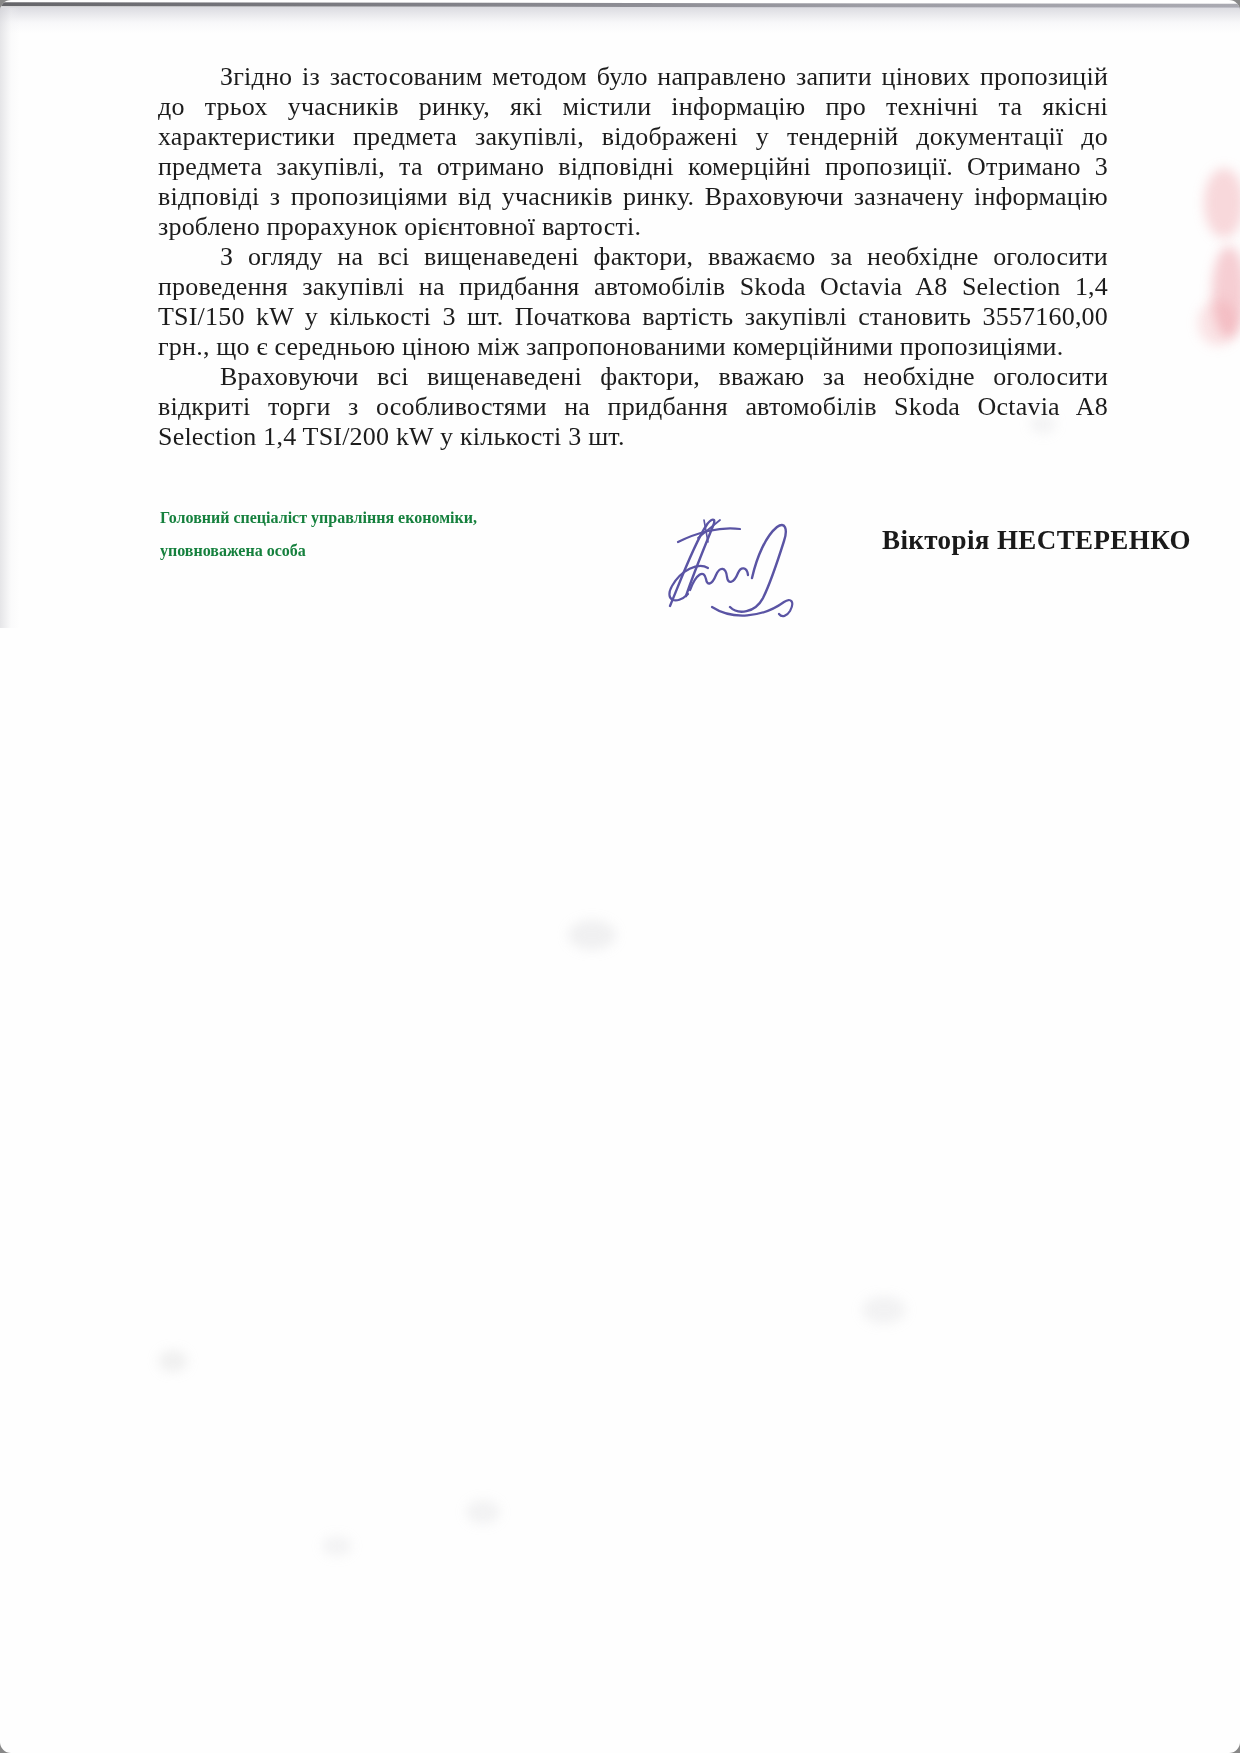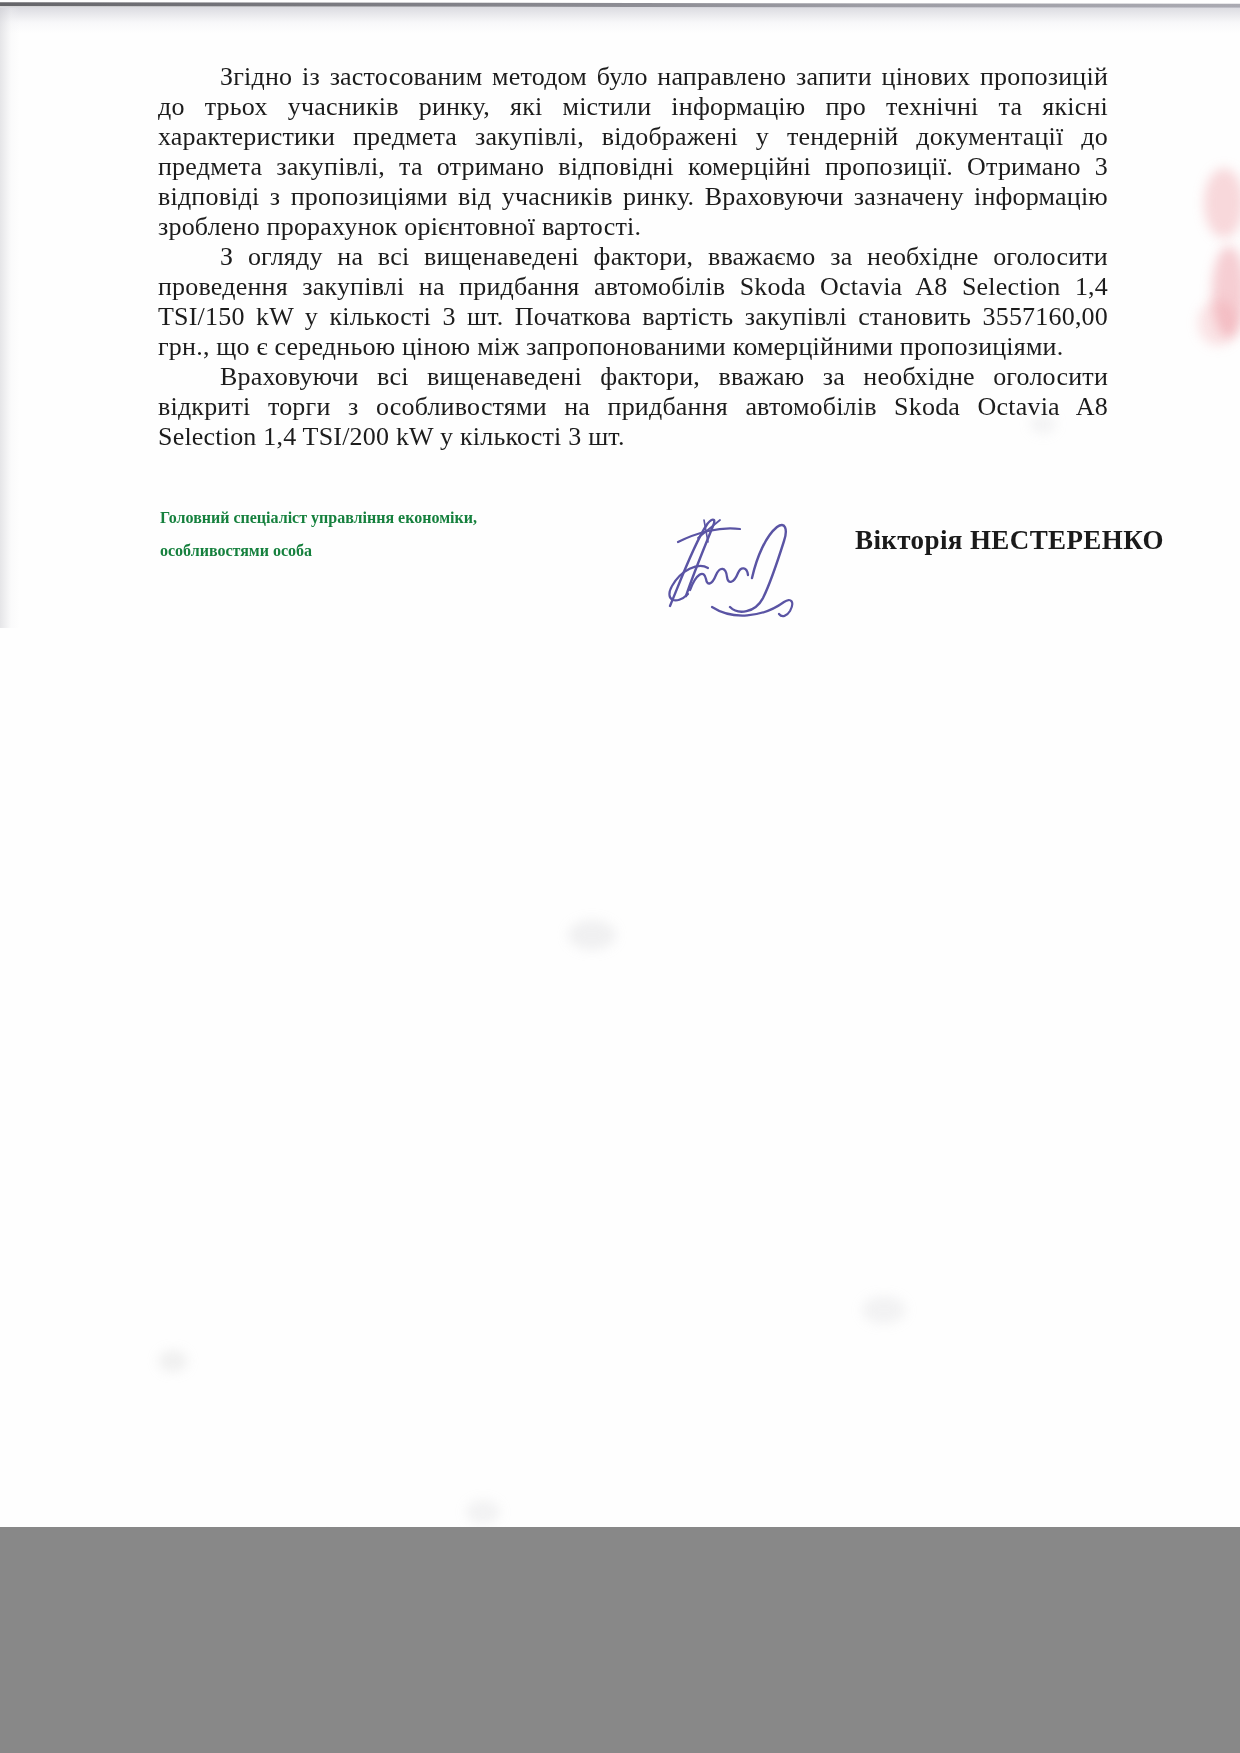--- a/index.html
+++ b/index.html
@@ -1,23 +1,24 @@
 <!DOCTYPE html>
 <html><head>
 <meta charset="utf-8">
 <style>
   html,body{margin:0;padding:0;background:#888;}
   .page{
     position:relative;
-    width:1240px;height:1527px;
+    width:1240px;height:1753px;
     margin:0 auto;
     background:#fefefe;
     overflow:hidden;
     font-family:"Liberation Serif", serif;
     color:#1c1c1c;
+    border-radius:11px;
   }
   
   .scan-top-line{
     position:absolute;left:0;top:3px;width:100%;height:4px;
     background:linear-gradient(90deg,#4a4a4f 0%,#6a6a72 35%,#8b8b94 70%,#9b9ba4 100%);
     opacity:.85;
     transform:rotate(.08deg);
   }
   .scan-top-band{
     position:absolute;left:0;top:7px;width:100%;height:26px;
@@ -45,21 +46,21 @@
     letter-spacing:.2px;
   }
   .content p{margin:0;text-indent:62px;}
   
   .sig-title{
     position:absolute;left:160px;top:501px;width:560px;
     font-size:16px;line-height:33px;font-weight:bold;
     color:#15803d;
   }
   .sig-name{
-    position:absolute;left:855px;top:525px;
+    position:absolute;left:882px;top:525px;
     font-size:27px;font-weight:bold;color:#1a1a1a;
     letter-spacing:.4px;white-space:nowrap;
   }
   .sig-ink{
     position:absolute;left:648px;top:508px;width:170px;height:115px;
   }
 </style>
 </head>
 <body>
 
@@ -79,21 +80,21 @@
   <div class="smudge grey6"></div>
 
   <div class="content">
     <p>Згідно із застосованим методом було направлено запити цінових пропозицій до трьох учасників ринку, які містили інформацію про технічні та якісні характеристики предмета закупівлі, відображені у тендерній документації до предмета закупівлі, та отримано відповідні комерційні пропозиції. Отримано 3 відповіді з пропозиціями від учасників ринку. Враховуючи зазначену інформацію зроблено прорахунок орієнтовної вартості.</p>
     <p>З огляду на всі вищенаведені фактори, вважаємо за необхідне оголосити проведення закупівлі на придбання автомобілів Skoda Octavia A8 Selection 1,4 TSI/150 kW у кількості 3 шт. Початкова вартість закупівлі становить 3557160,00 грн., що є середньою ціною між запропонованими комерційними пропозиціями.</p>
     <p>Враховуючи всі вищенаведені фактори, вважаю за необхідне оголосити відкриті торги з особливостями на придбання автомобілів Skoda Octavia A8 Selection 1,4 TSI/200 kW у кількості 3 шт.</p>
   </div>
 
   <div class="sig-title">
     <div>Головний спеціаліст управління економіки,</div>
-    <div>особливостями особа</div>
+    <div>уповноважена особа</div>
   </div>
 
   <svg class="sig-ink" viewBox="0 0 170 115">
     <g fill="none" stroke="#5a54a4" stroke-linecap="round">
 
       <path stroke-width="2.4" d="M 22 98 C 32 74, 46 36, 58 18 C 63 10, 69 9, 65 18 C 57 38, 46 64, 38 88"></path>
 
       <path stroke-width="2.2" d="M 40 86 C 28 98, 16 92, 24 78 C 33 62, 50 54, 60 60"></path>
 
       <path stroke-width="2.2" d="M 30 34 C 48 25, 72 18, 92 21"></path>

